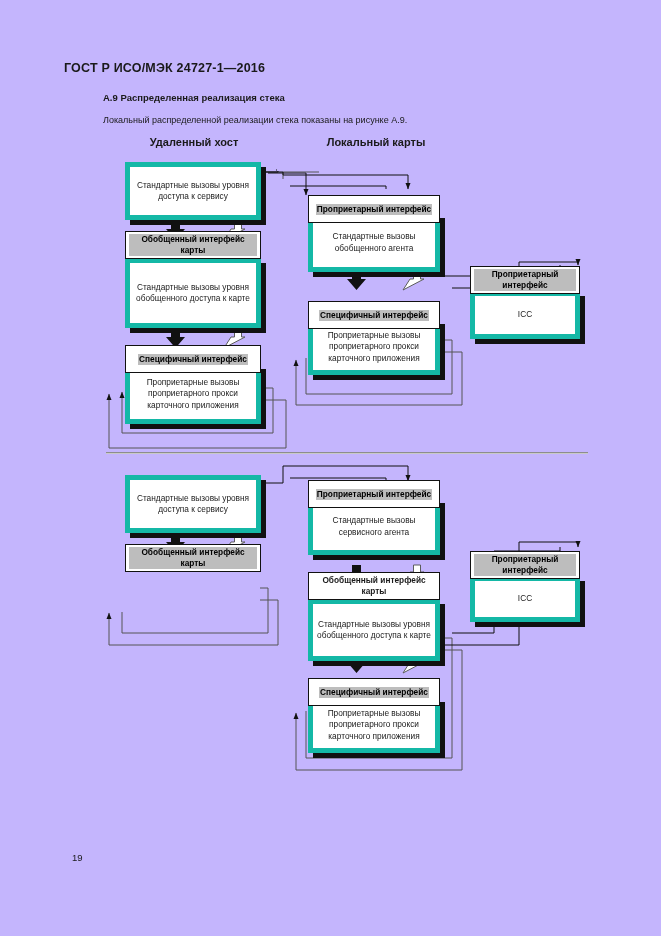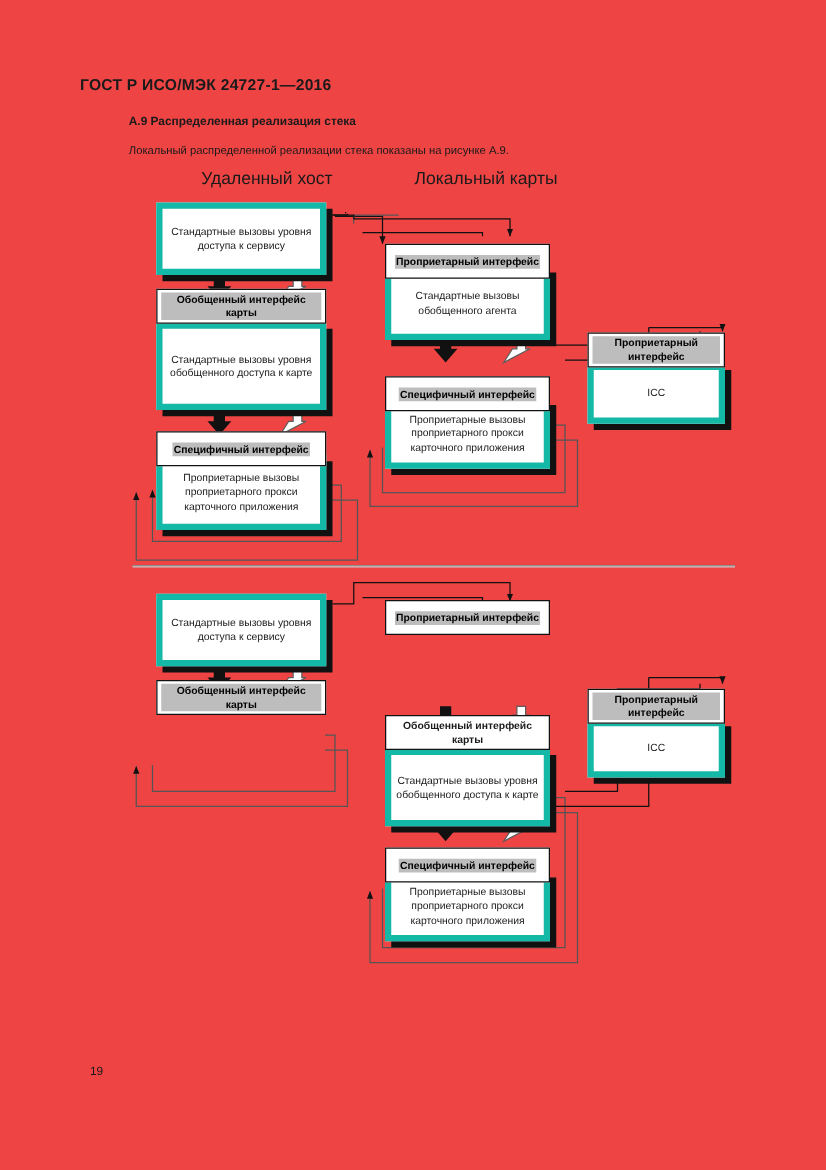--- a/index.html
+++ b/index.html
@@ -12,21 +12,21 @@
     width: 661px;
     height: 936px;
     position: relative;
     overflow: hidden;
     font-family: "Liberation Sans", sans-serif;
     color: #1a1a1a;
   }
   .page {
     position: absolute;
     inset: 0;
-    background: #ef4444;
+    background: #c4b5fd;
   }
 
   
   .std-header {
     position: absolute;
     left: 64px;
     top: 61px;
     font-size: 12.5px;
     font-weight: bold;
     letter-spacing: 0.2px;
@@ -58,23 +58,23 @@
   .page-number {
     position: absolute;
     left: 72px;
     top: 852px;
     font-size: 9.5px;
   }
 
   
   .col-head {
     position: absolute;
-    font-size: 14px;
-    font-weight: normal;
-    text-align: right;
+    font-size: 11px;
+    font-weight: bold;
+    text-align: center;
     line-height: 13px;
   }
   .col-head.remote { left: 122px;  top: 136px; width: 144px; }
   .col-head.local  { left: 306px;  top: 136px; width: 140px; }
   .col-head.card   { left: 446px;  top: 136px; width: 150px; }
 
   
   .diagram-svg {
     position: absolute;
     left: 0;
@@ -315,20 +315,24 @@
     <div class="body">Стандартные вызовы уровня доступа к сервису</div>
   </div>
 
   <div class="bar hl" style="left:125px; top:544px; width:136px; height:28px;">
     <span class="inner">Обобщенный интерфейс карты</span>
   </div>
 
   <div class="bar hl" style="left:308px; top:480px; width:132px; height:19px;">
     <span class="inner">Проприетарный интерфейс</span>
   </div>
+  <div class="block" style="left:308px; top:498px; width:132px; height:57px;">
+    <div class="shadow"></div>
+    <div class="body">Стандартные вызовы сервисного агента</div>
+  </div>
 
   <div class="bar" style="left:308px; top:572px; width:132px; height:28px;">
     <span class="inner">Обобщенный интерфейс карты</span>
   </div>
   <div class="block" style="left:308px; top:599px; width:132px; height:62px;">
     <div class="shadow"></div>
     <div class="body">Стандартные вызовы уровня обобщенного доступа к карте</div>
   </div>
 
   <div class="bar hl" style="left:308px; top:678px; width:132px; height:20px;">

